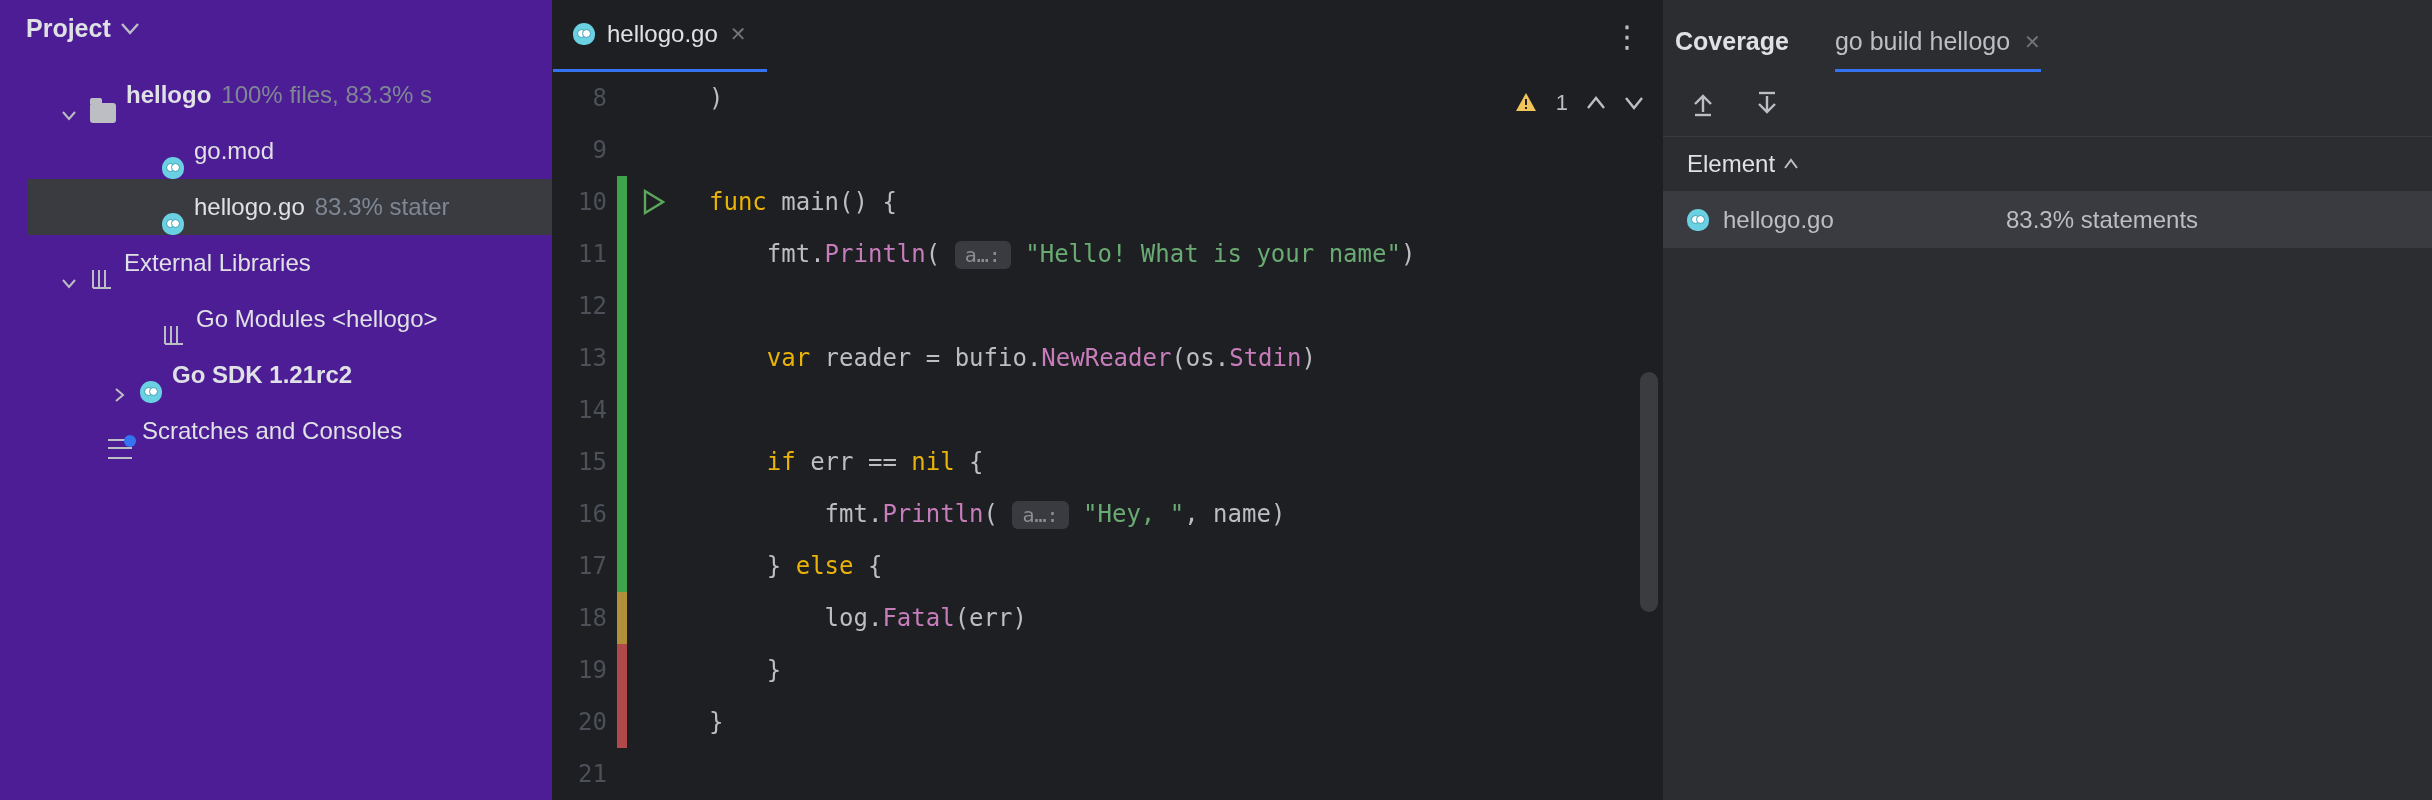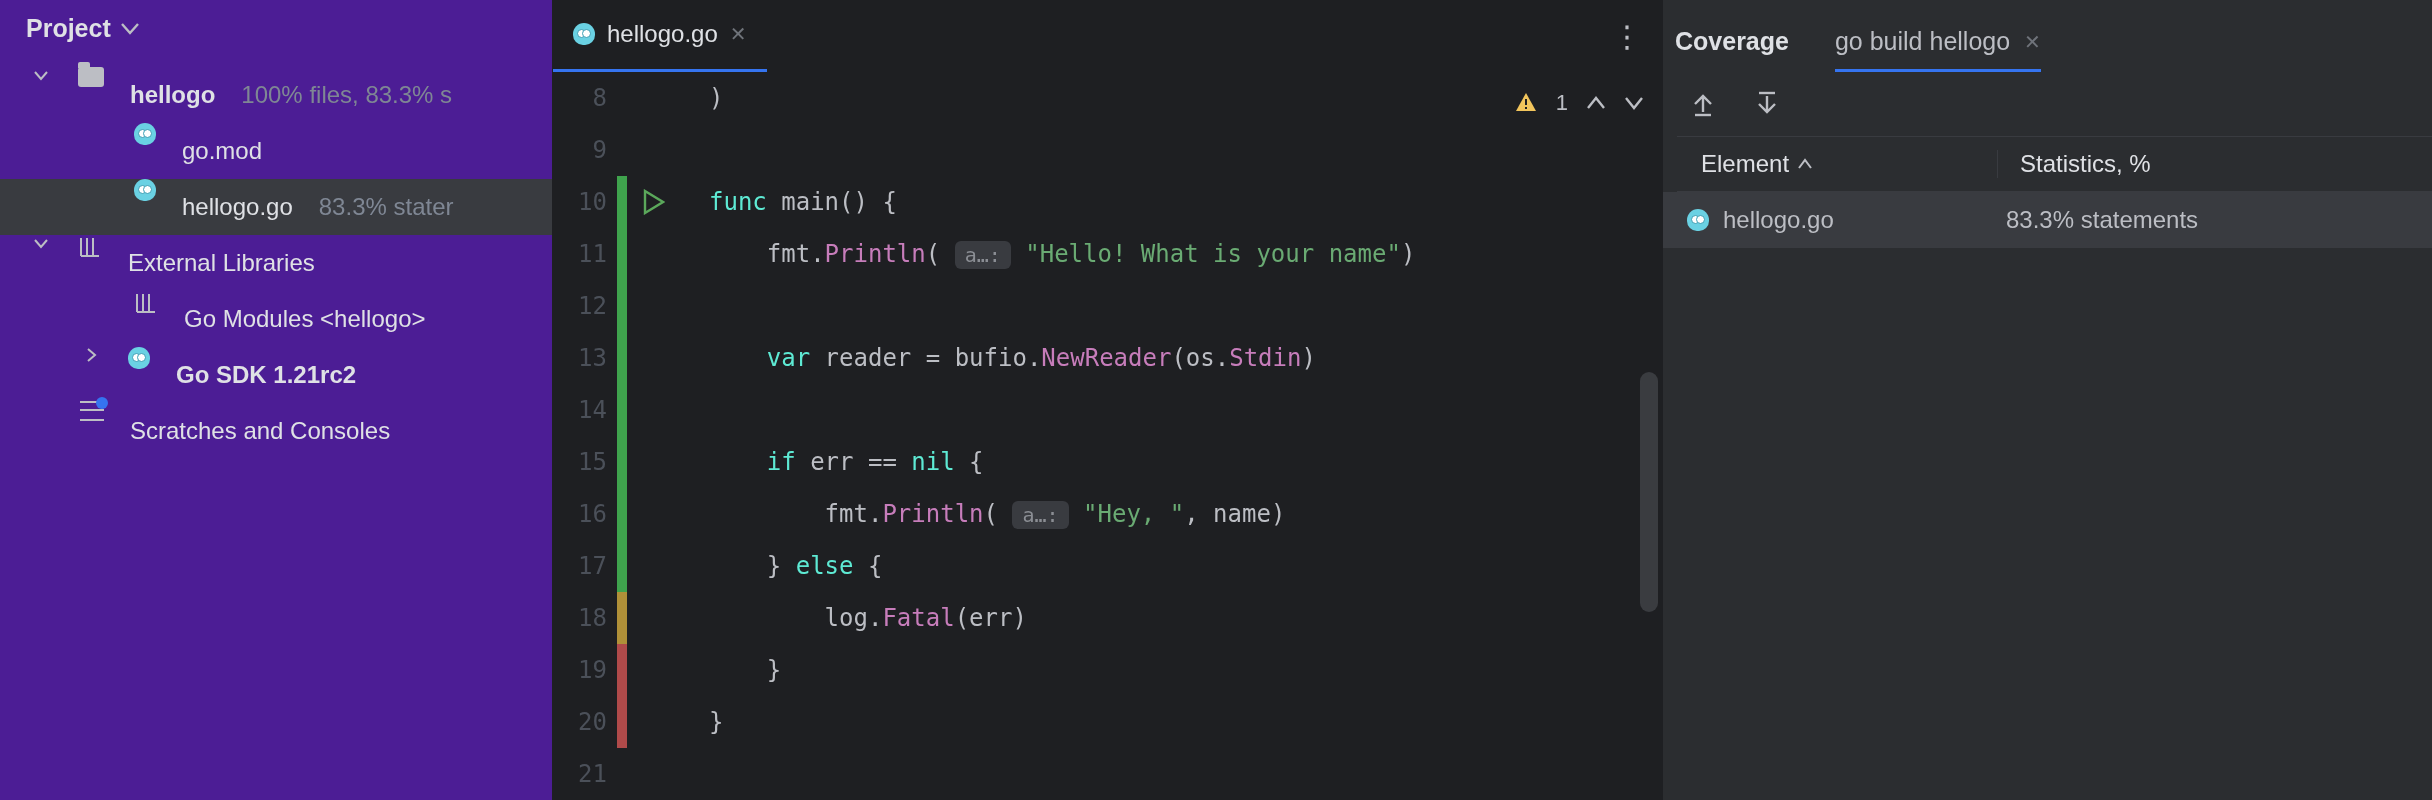--- a/index.html
+++ b/index.html
@@ -31,25 +31,26 @@
     font-size: 25px;
     font-weight: 600;
     color: #dfe1e5;
   }
   .tree {
     font-size: 24px;
     line-height: 56px;
   }
   .tree-row {
     display: flex;
-    align-items: flex-start;
-    gap: 26px;
+    align-items: flex-end;
+    gap: 10px;
     padding-left: 30px;
     height: 56px;
     white-space: nowrap;
+    margin-left: 28px;
   }
   .tree-row.depth2 { padding-left: 134px; }
   .tree-row.with-chevron.depth1 { padding-left: 30px; }
   .tree-row.no-chevron.depth1 { padding-left: 80px; }
   .tree-row.with-chevron.depth2 { padding-left: 80px; font-weight: bold; }
   .tree-row.selected { background: #393b40; }
   .chevron { width: 22px; display: inline-flex; justify-content: center; color: #bcbec4; }
   .muted { color: #7f8794; }
   .tree-label { color: #dfe1e5; }
   .tree-label.bold { font-weight: 600; }
@@ -133,21 +134,21 @@
   .cov-yellow { background: #b09038; }
   .cov-red { background: #b04a4a; }
   .gutter-run {
     width: 54px;
     display: flex;
     align-items: center;
     justify-content: center;
   }
   .code-area { flex: 1; padding-left: 28px; overflow: hidden; }
   .code-line { height: 52px; white-space: pre; }
-  .tok-kw { color: #5eead4; }
+  .tok-kw { color: #eab308; }
   .tok-str { color: #6aab73; }
   .tok-ident { color: #bcbec4; }
   .tok-field { color: #c77dbb; }
   .tok-hint { background: #393b40; border-radius: 6px; padding: 2px 10px; color: #8b8e94; font-size: 20px; }
   .scrollbar-thumb {
     position: absolute;
     right: 4px;
     top: 300px;
     width: 18px;
     height: 240px;
@@ -182,21 +183,20 @@
     padding-left: 26px;
   }
   .cov-table-head {
     display: flex;
     height: 56px;
     align-items: center;
     font-size: 24px;
     color: #dfe1e5;
     border-top: 1px solid #393b40;
     border-bottom: 1px solid #393b40;
-    margin-left: 14px;
   }
   .cov-col-element { flex: 0 0 320px; padding-left: 24px; display:flex; align-items:center; gap:8px;}
   .cov-col-stats { flex: 1; padding-left: 22px; border-left: 1px solid #393b40; display:flex; align-items:center;}
   .cov-row {
     display: flex;
     height: 56px;
     align-items: center;
     font-size: 24px;
     background: #393b40;
   }
@@ -469,23 +469,20 @@
   </div>
   <div class="cov-table-head">
     <div class="cov-col-element">
       <span>Element</span>
       <span class="icon">
         <svg width="16" height="12" viewBox="0 0 16 12">
             <path d="M2 10 L8 2 L14 10" stroke="#bcbec4" stroke-width="2" fill="none"></path>
           </svg>
       </span>
     </div>
-    <div class="cov-col-stats">
-      <span>Statistics, %</span>
-    </div>
   </div>
   <div id="cov-rows">
       <div class="cov-row">
         <div class="cov-col-element">
           <span class="icon">
             <span class="go-gopher sm"></span>
           </span>
           <span>hellogo.go</span>
         </div>
         <div class="cov-col-stats">

